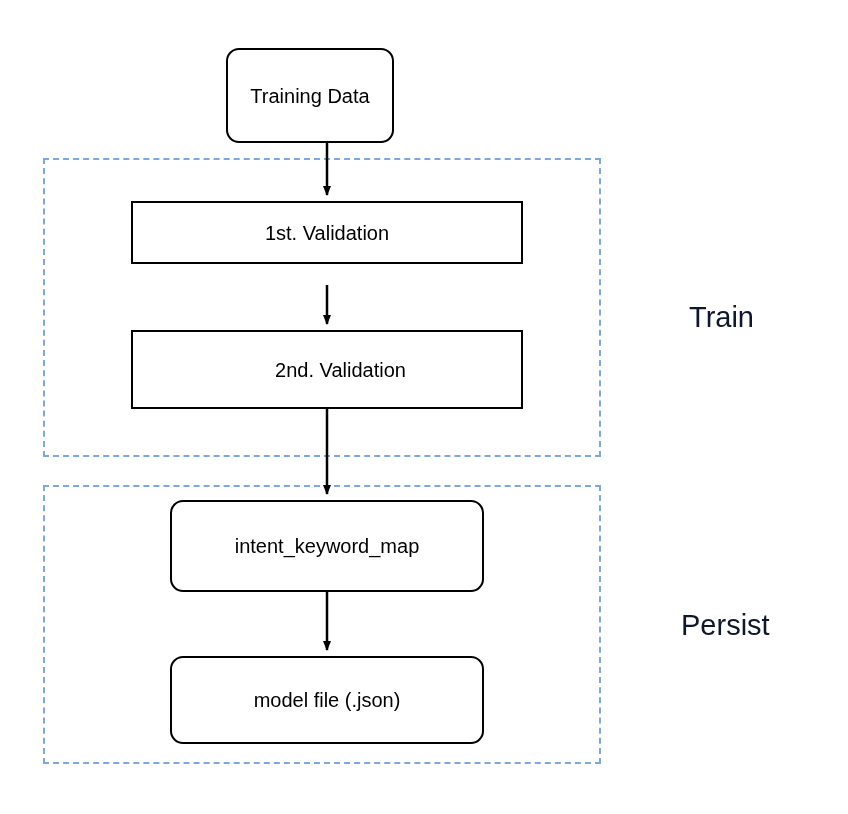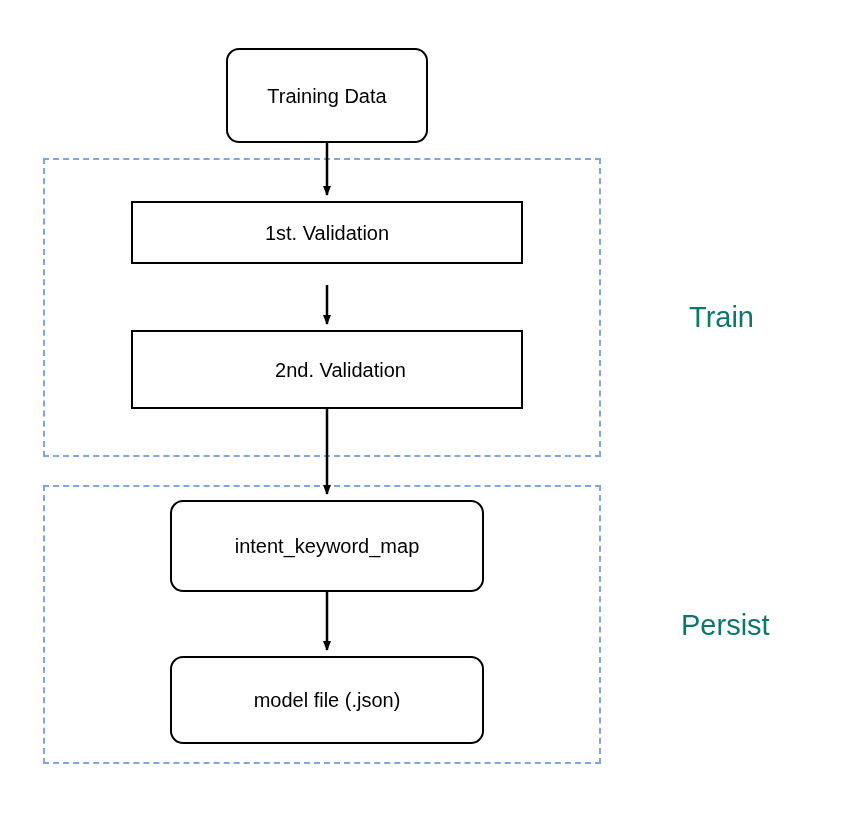--- a/index.html
+++ b/index.html
@@ -38,21 +38,21 @@
     left: 43px;
     top: 485px;
     width: 558px;
     height: 279px;
   }
 
   
   .group-label {
     position: absolute;
     font-size: 29px;
-    color: #0f766e;
+    color: #0f172a;
     white-space: nowrap;
     line-height: 1;
   }
   #label-train {
     left: 689px;
     top: 303px;
   }
   #label-persist {
     left: 681px;
     top: 611px;
@@ -71,21 +71,21 @@
     color: #000000;
     font-size: 20px;
     line-height: 1.2;
   }
   .node.rounded { border-radius: 13px; }
   .node.sharp   { border-radius: 0; }
 
   #node-training-data {
     left: 226px;
     top: 48px;
-    width: 202px;
+    width: 168px;
     height: 95px;
   }
   #node-validation-1 {
     left: 131px;
     top: 201px;
     width: 392px;
     height: 63px;
   }
   #node-validation-2 {
     left: 131px;

